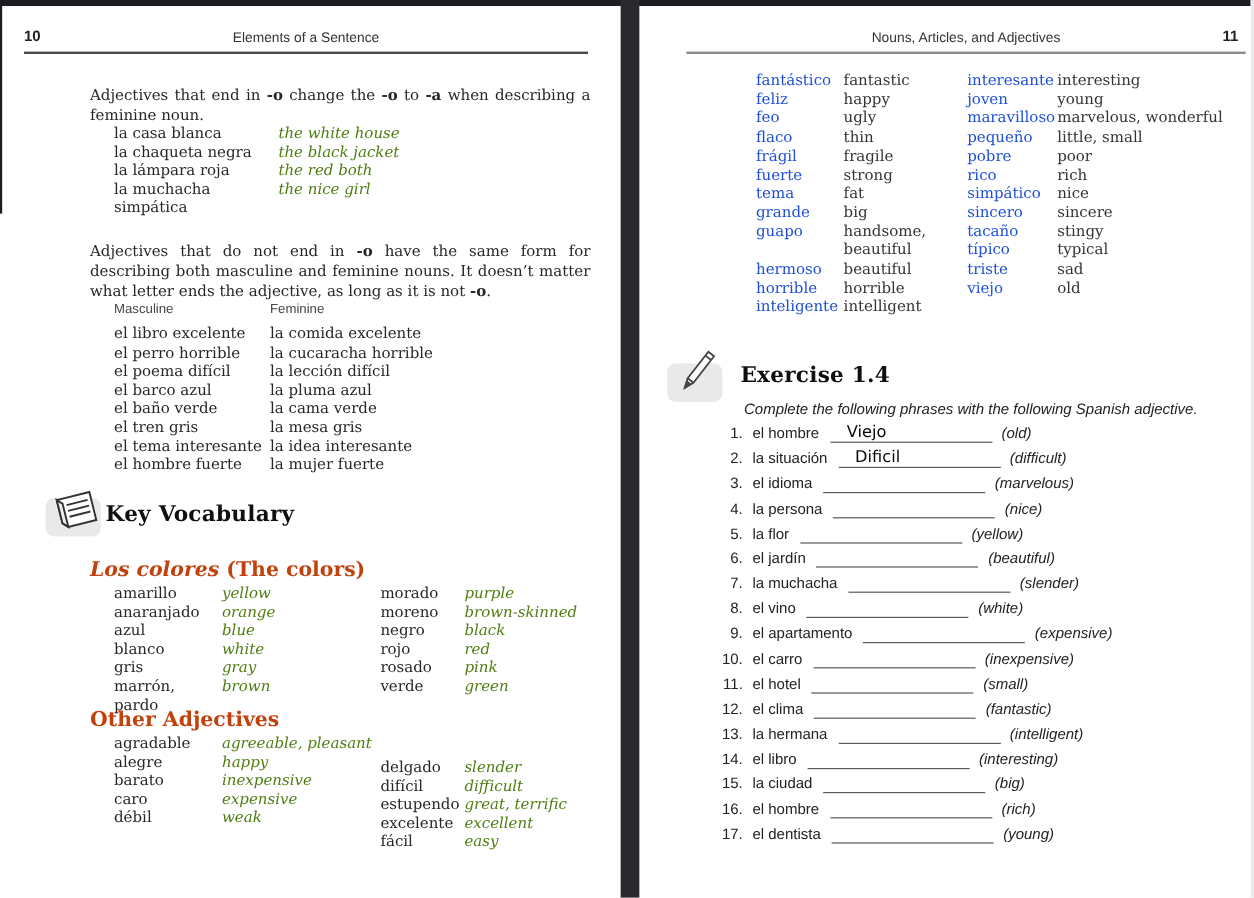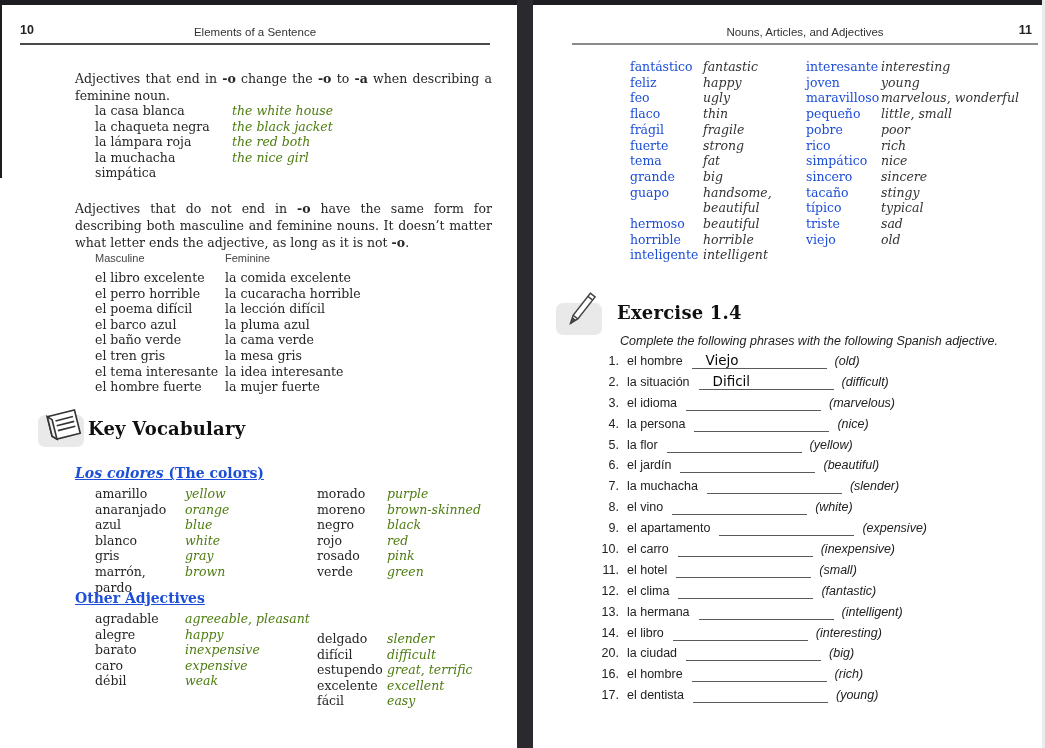--- a/index.html
+++ b/index.html
@@ -40,36 +40,36 @@
   .lp-list1 .prow{grid-template-columns:137px auto;}
 
   .mf{position:absolute;top:247px;left:93px;}
   .mf-head{display:grid;grid-template-columns:130px auto;font-family:"Liberation Sans",sans-serif;font-size:11px;color:#444;margin-bottom:6px;}
   .mf .prow{grid-template-columns:130px auto;}
   .mf .en{font-style:normal;color:#262626;}
 
   .icon-band{position:absolute;background:var(--band_gray);border-radius:7px;}
   .icon-svg{position:absolute;}
   .section-heading{position:absolute;font-family:"DejaVu Serif",serif;font-weight:bold;font-size:18px;color:#101010;letter-spacing:.2px;}
-  .sub-heading{position:absolute;font-family:"DejaVu Serif",serif;font-weight:bold;font-size:14px;color:#1d4ed8;text-decoration:underline;}
+  .sub-heading{position:absolute;font-family:"DejaVu Serif",serif;font-weight:bold;font-size:17px;color:#c2410c;}
 
   .colors-left{position:absolute;top:481px;left:93px;}
   .colors-left .prow{grid-template-columns:90px auto;}
   .colors-right{position:absolute;top:481px;left:315px;}
   .colors-right .prow{grid-template-columns:70px auto;}
   .other-left{position:absolute;top:606px;left:93px;}
   .other-left .prow{grid-template-columns:90px auto;}
   .other-right{position:absolute;top:626px;left:315px;}
   .other-right .prow{grid-template-columns:70px auto;}
 
   
   .adj{position:absolute;top:54px;left:97px;width:410px;}
   .adj .arow{display:grid;grid-template-columns:73px 103px 75px auto;line-height:15.7px;font-size:12.5px;}
   .adj .sp{color:#1d4ed8;}
-  .adj .tr{font-style:italic;color:#333;}
+  .adj .tr{color:#333;}
 
   
   .ex-instr{position:absolute;font-family:"Liberation Sans",sans-serif;font-style:italic;font-size:12.5px;color:#222;}
   .ex-items{position:absolute;top:350px;left:60px;font-family:"Liberation Sans",sans-serif;font-size:12.5px;color:#222;}
   .xrow{display:flex;align-items:baseline;margin-bottom:6.9px;line-height:13px;}
   .xnum{display:inline-block;width:26px;text-align:right;flex:none;}
   .xlabel{margin-left:8px;flex:none;}
   .xblank{display:inline-block;position:relative;width:135px;flex:none;margin:0 8px 0 9px;border-bottom:1px solid #5a5a5a;}
   .xanswer{position:absolute;left:14px;bottom:1px;font-family:"DejaVu Sans",sans-serif;font-size:13.5px;color:#050505;white-space:nowrap;}
   .xhint{font-style:italic;flex:none;}
@@ -450,21 +450,21 @@
       <span class="xblank">&nbsp;<span class="xanswer"></span></span>
       <span class="xhint">(intelligent)</span>
     </div>
       <div class="xrow">
       <span class="xnum">14.</span>
       <span class="xlabel">el libro</span>
       <span class="xblank">&nbsp;<span class="xanswer"></span></span>
       <span class="xhint">(interesting)</span>
     </div>
       <div class="xrow">
-      <span class="xnum">20.</span>
+      <span class="xnum">15.</span>
       <span class="xlabel">la ciudad</span>
       <span class="xblank">&nbsp;<span class="xanswer"></span></span>
       <span class="xhint">(big)</span>
     </div>
       <div class="xrow">
       <span class="xnum">16.</span>
       <span class="xlabel">el hombre</span>
       <span class="xblank">&nbsp;<span class="xanswer"></span></span>
       <span class="xhint">(rich)</span>
     </div>

